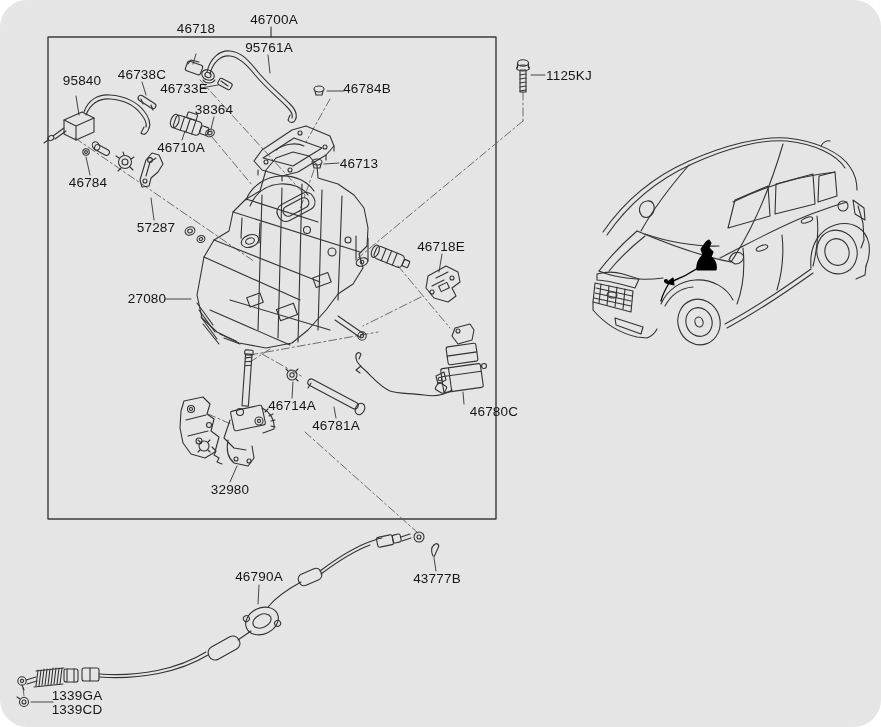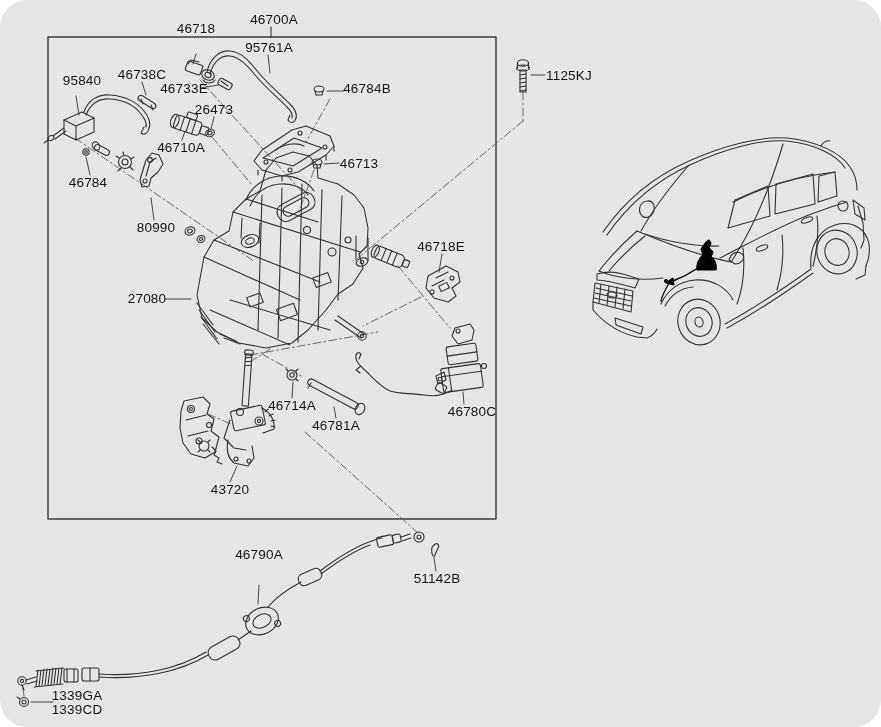--- a/index.html
+++ b/index.html
@@ -387,29 +387,29 @@
 </svg>
 
 <span class="plabel" style="left:274px;top:13px">46700A</span>
 <span class="plabel" style="left:196px;top:22px">46718</span>
 <span class="plabel" style="left:269px;top:41px">95761A</span>
 <span class="plabel" style="left:142px;top:68px">46738C</span>
 <span class="plabel" style="left:82px;top:74px">95840</span>
 <span class="plabel" style="left:184px;top:82px">46733E</span>
 <span class="plabel" style="left:367px;top:82px">46784B</span>
 <span class="plabel" style="left:569px;top:69px">1125KJ</span>
-<span class="plabel" style="left:214px;top:103px">26473</span>
+<span class="plabel" style="left:214px;top:103px">38364</span>
 <span class="plabel" style="left:181px;top:141px">46710A</span>
 <span class="plabel" style="left:359px;top:157px">46713</span>
 <span class="plabel" style="left:88px;top:176px">46784</span>
-<span class="plabel" style="left:156px;top:221px">80990</span>
+<span class="plabel" style="left:156px;top:221px">57287</span>
 <span class="plabel" style="left:441px;top:240px">46718E</span>
 <span class="plabel" style="left:147px;top:292px">27080</span>
-<span class="plabel" style="left:472px;top:405px">46780C</span>
+<span class="plabel" style="left:494px;top:405px">46780C</span>
 <span class="plabel" style="left:292px;top:399px">46714A</span>
 <span class="plabel" style="left:336px;top:419px">46781A</span>
-<span class="plabel" style="left:230px;top:483px">43720</span>
-<span class="plabel" style="left:259px;top:548px">46790A</span>
-<span class="plabel" style="left:437px;top:572px">51142B</span>
+<span class="plabel" style="left:230px;top:483px">32980</span>
+<span class="plabel" style="left:259px;top:570px">46790A</span>
+<span class="plabel" style="left:437px;top:572px">43777B</span>
 <span class="plabel" style="left:77px;top:689px">1339GA</span>
 <span class="plabel" style="left:77px;top:703px">1339CD</span>
 
 </div>
 
 </body></html>

